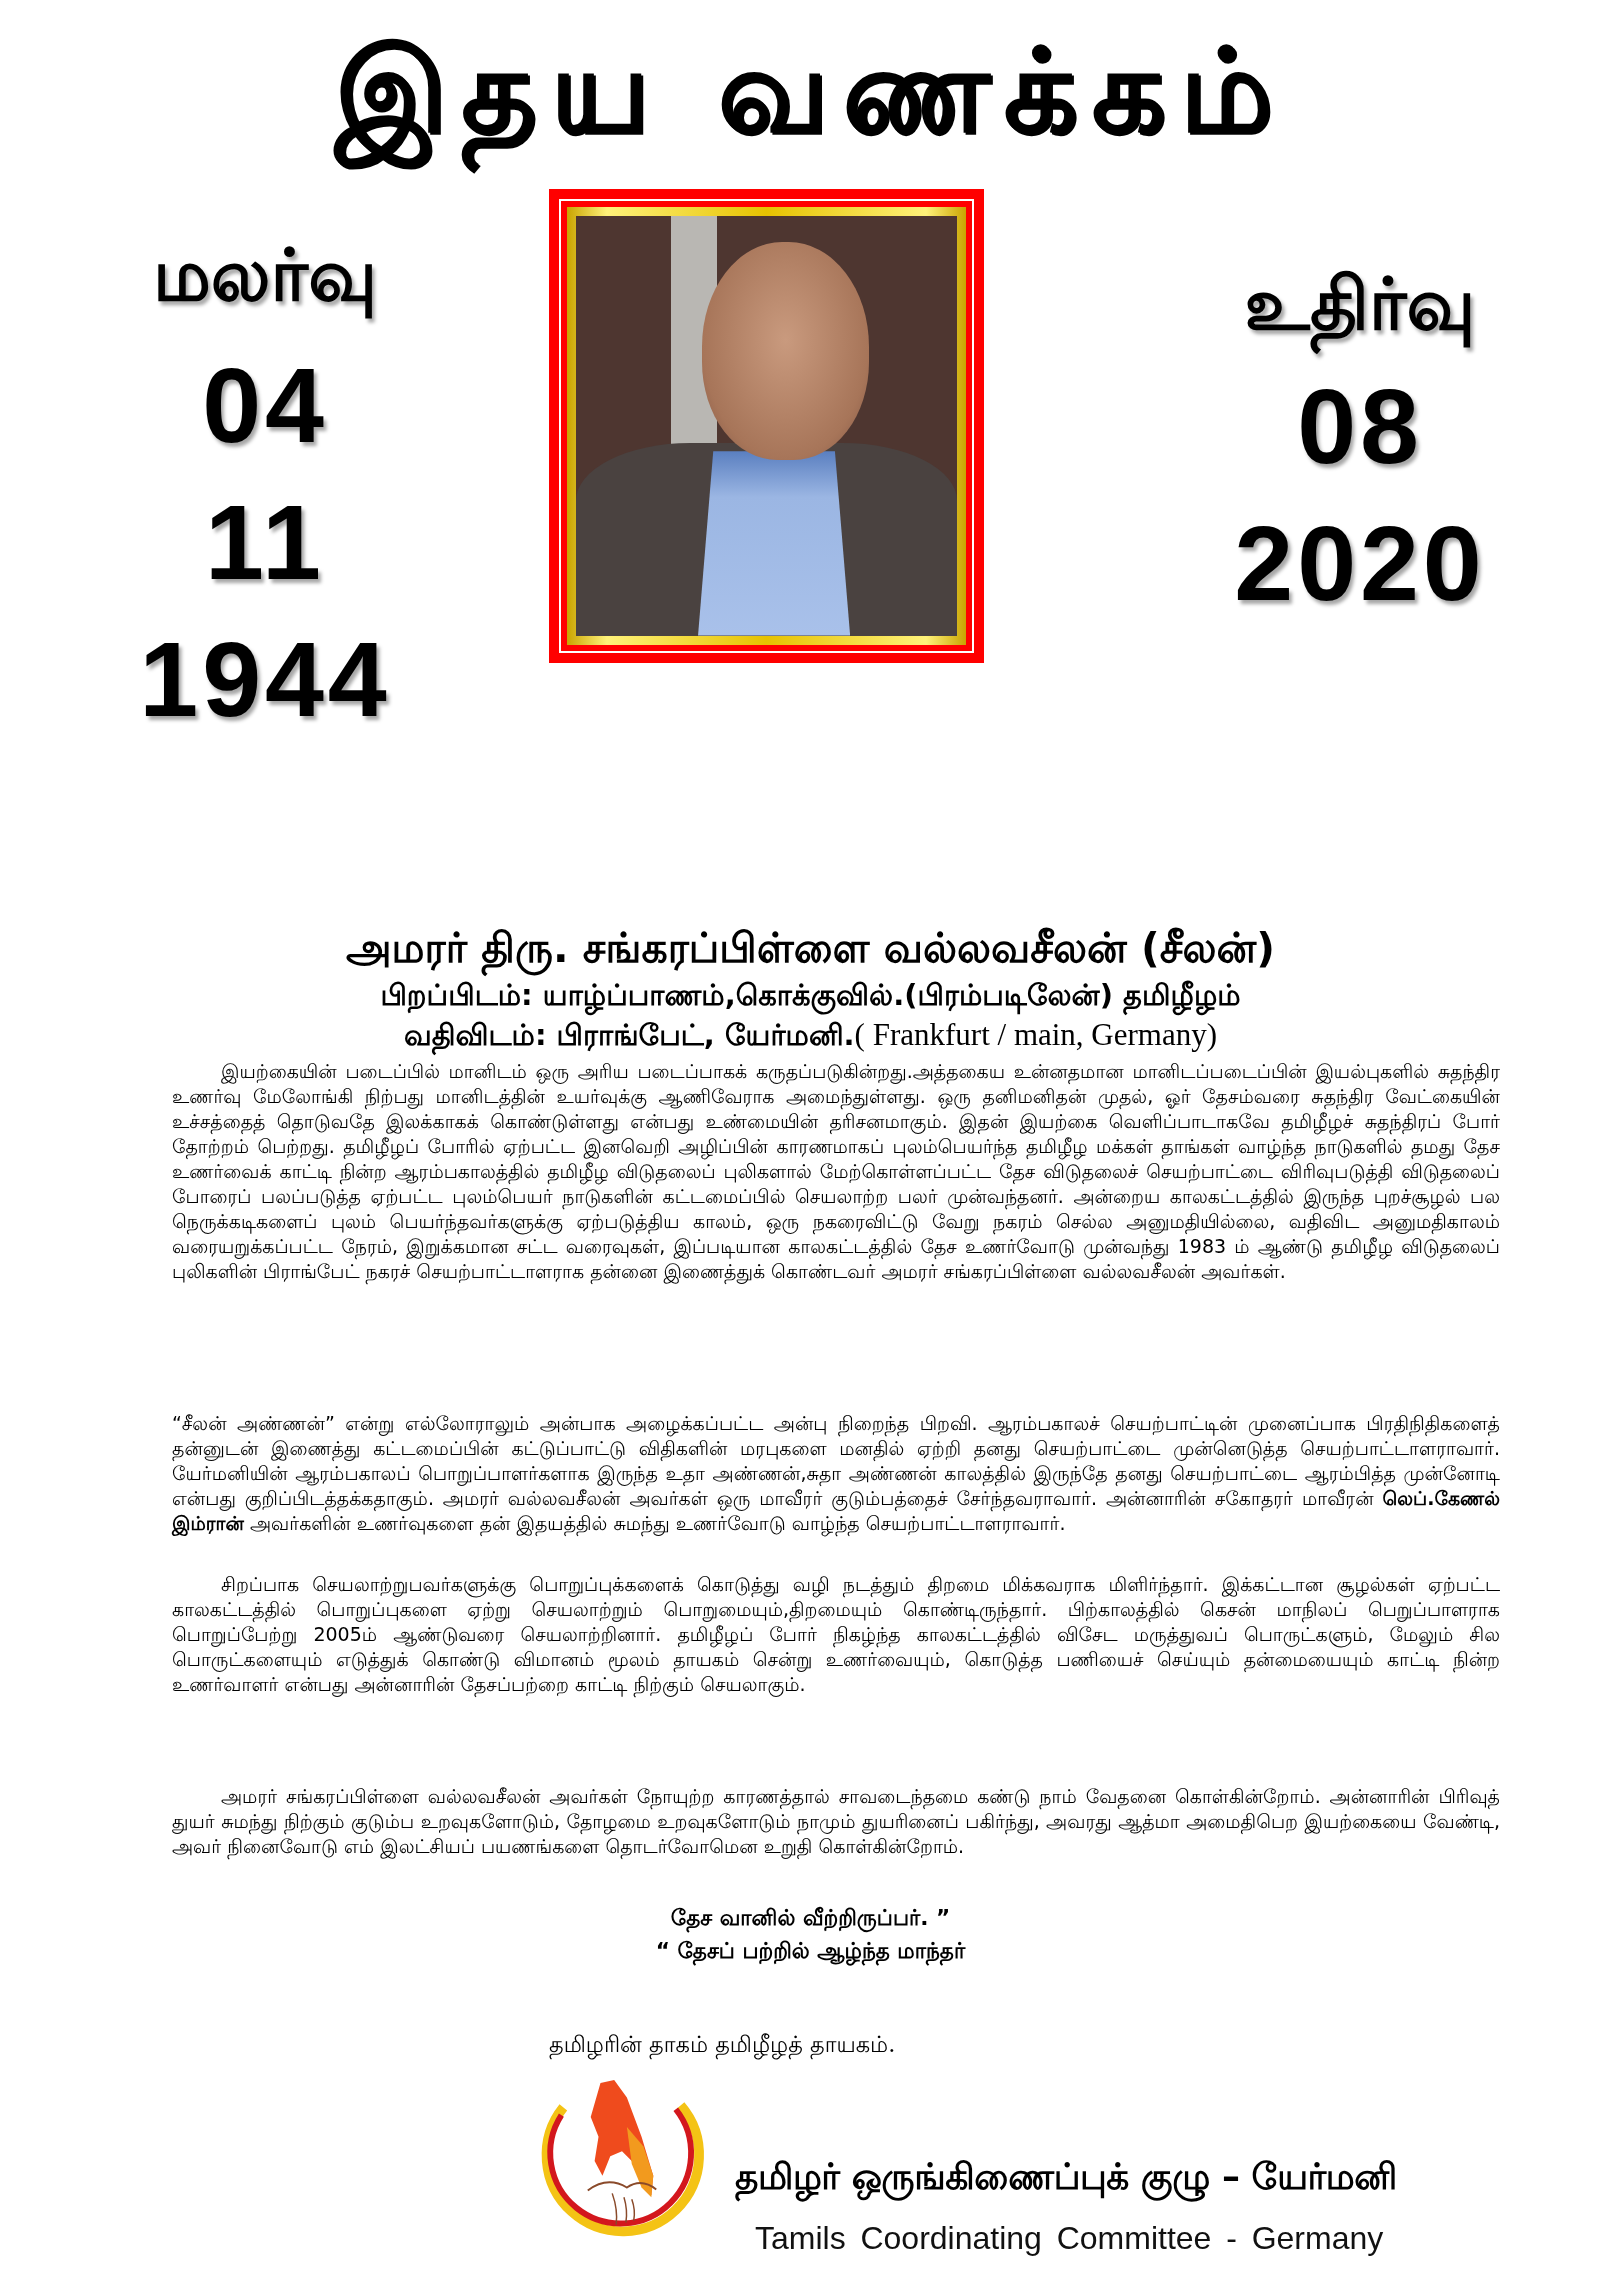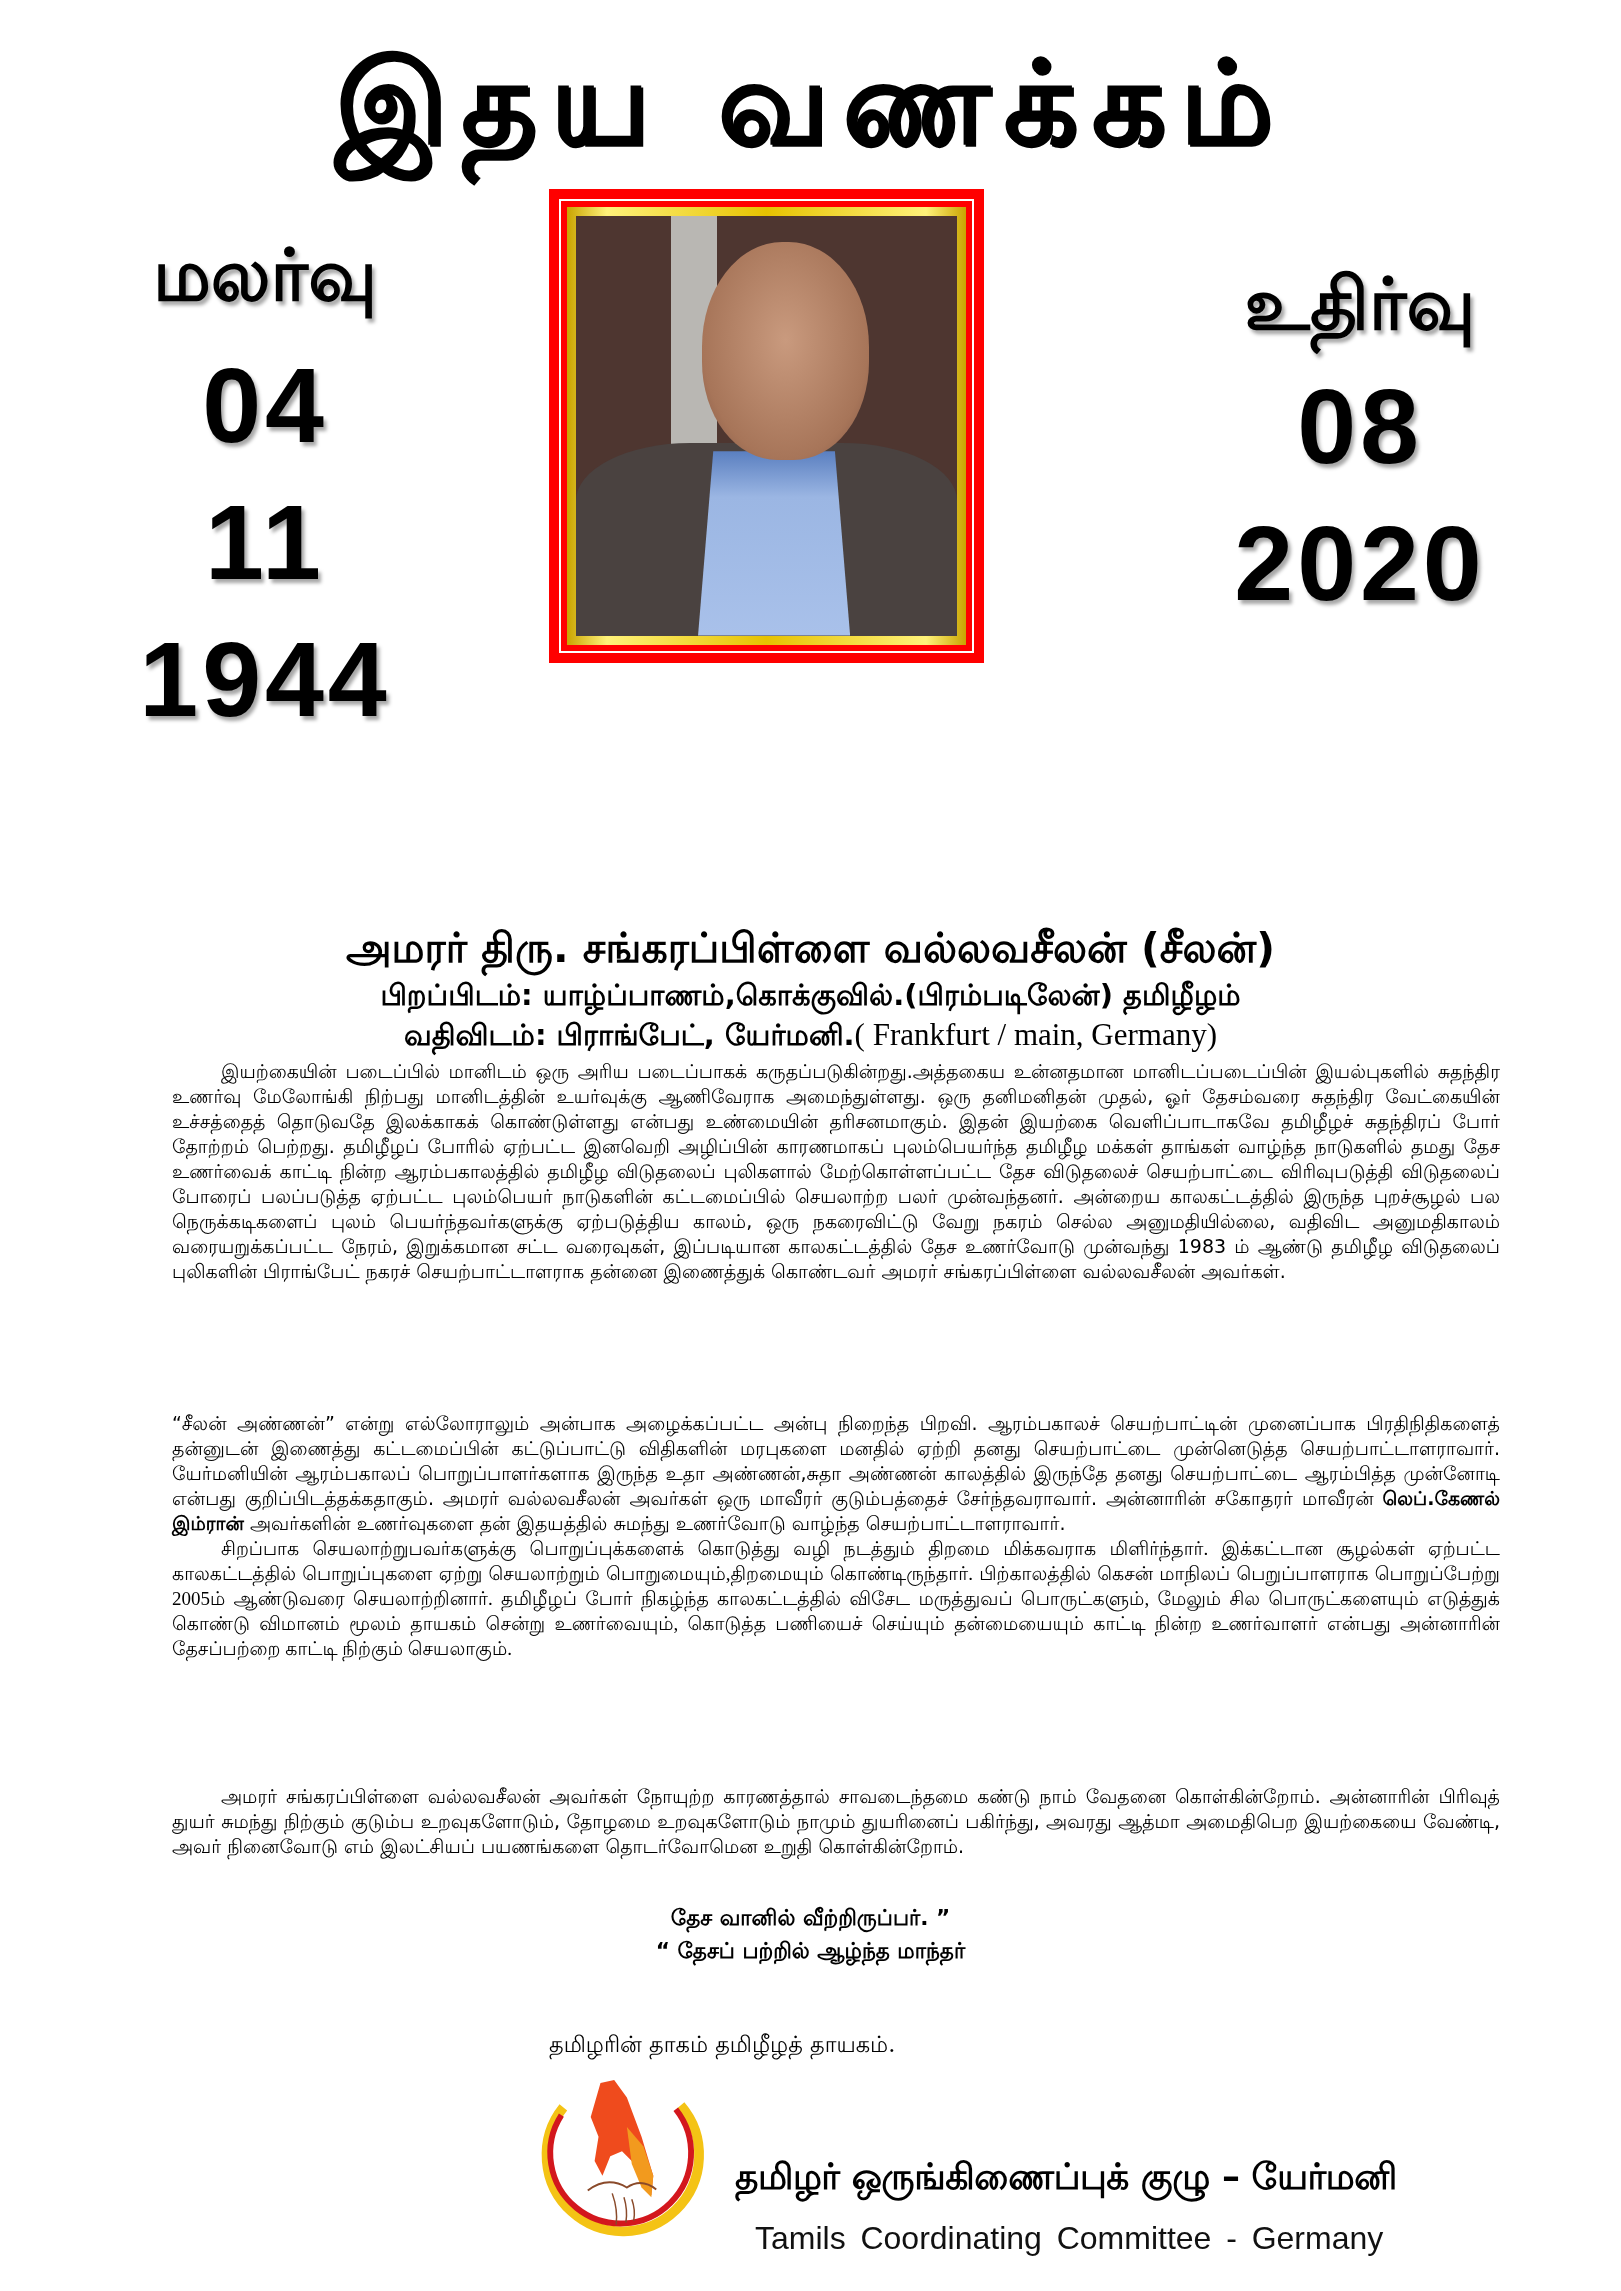--- a/index.html
+++ b/index.html
@@ -1,17 +1,17 @@
 <!DOCTYPE html>
 <html><head>
 <meta charset="utf-8">
 <style>
   html, body { margin: 0; padding: 0; background: #ffffff; }
   body { width: 1621px; height: 2292px; position: relative; overflow: hidden; color: #000; font-family: "Liberation Sans", "DejaVu Sans", sans-serif; }
-  .title { position: absolute; top: 39px; left: 0; width: 1621px; text-align: center; font-family: "DejaVu Serif", serif; font-weight: 900; font-size: 116px; letter-spacing: 13.7px; line-height: 127px; text-shadow: 2px 2px 0 #000; }
+  .title { position: absolute; top: 27px; left: 0; width: 1621px; text-align: center; font-family: "DejaVu Serif", serif; font-weight: 900; font-size: 116px; letter-spacing: 13.7px; line-height: 127px; text-shadow: 2px 2px 0 #000; }
   .date-col { position: absolute; width: 392px; text-align: center; font-family: "Liberation Sans", sans-serif; font-weight: 900; }
   .date-col .label { font-size: 72px; line-height: 108px; font-family: "DejaVu Sans", sans-serif; font-weight: bold; text-shadow: 2.9px 3.9px 3.9px rgba(0,0,0,0.35); }
   .date-col .num { font-size: 106px; line-height: 137px; letter-spacing: 3.9px; text-shadow: 2.9px 3.9px 3.9px rgba(0,0,0,0.35); }
   .left-col { left: 69px; top: 221px; }
   .left-col .label { margin-bottom: 7.8px; }
   .right-col { left: 1164px; top: 250px; }
   .photo-frame { position: absolute; left: 549px; top: 189px; width: 435px; height: 474px; background: #ff0000; }
   .photo-frame .inner1 { position: absolute; left: 9.8px; top: 9.8px; right: 9.8px; bottom: 9.8px; border: 2px solid #ffffff; }
   .photo-frame .gold { position: absolute; left: 17.6px; top: 17.6px; right: 17.6px; bottom: 17.6px; background: linear-gradient(90deg, #c9a400, #fff27a 10%, #e6c200 50%, #fff27a 90%, #c9a400); padding: 9.8px; box-sizing: border-box; }
   .photo { width: 100%; height: 100%; position: relative; overflow: hidden; background: #4e3630; }
@@ -20,21 +20,21 @@
   .photo .jacket { position: absolute; left: 0; top: 54%; width: 100%; height: 46%; background: #4a4240; border-radius: 30% 30% 0 0; }
   .photo .shirt { position: absolute; left: 32%; top: 56%; width: 40%; height: 44%; background: linear-gradient(#5a7fc0, #9bb6e3 25%, #a9c1ea); clip-path: polygon(10% 0, 90% 0, 100% 100%, 0 100%); }
   .name-block { position: absolute; top: 921px; left: 0; width: 1621px; text-align: center; }
   .name { font-size: 41px; font-weight: bold; line-height: 55px; font-family: "DejaVu Sans", sans-serif; }
   .place { font-size: 29px; font-weight: bold; line-height: 39px; font-family: "DejaVu Sans", sans-serif; }
   .place .latin { font-weight: normal; font-family: "Liberation Serif", serif; font-size: 31px; }
   .body { position: absolute; left: 172px; width: 1328px; font-family: "DejaVu Sans", sans-serif; font-size: 19px; line-height: 25px; text-align: justify; }
   .body p { margin: 0; }
   .p1 { top: 1059px; }
   .p2 { top: 1411px; }
-  .p3 { top: 1536px; font-family: Liberation Serif, serif; }
+  .p3 { top: 1572px; }
   .p4 { top: 1784px; }
   .indent { text-indent: 49px; }
   .strong { font-weight: bold; }
   .quote { position: absolute; top: 1901px; left: 0; width: 1621px; text-align: center; font-family: "DejaVu Sans", sans-serif; font-size: 21.6px; font-weight: bold; line-height: 33px; }
   .motto { position: absolute; top: 2031px; left: 549px; font-family: "DejaVu Serif", serif; font-size: 22.5px; }
   .logo { position: absolute; left: 534px; top: 2068px; width: 176px; height: 196px; }
   .org-ta { position: absolute; left: 735px; top: 2156px; font-family: "DejaVu Sans", sans-serif; font-weight: bold; font-size: 36px; letter-spacing: -0.5px; }
   .org-en { position: absolute; left: 755px; top: 2220px; font-family: "Liberation Sans", sans-serif; font-size: 32px; word-spacing: 5.9px; color: #111; }
 </style>
 </head>

